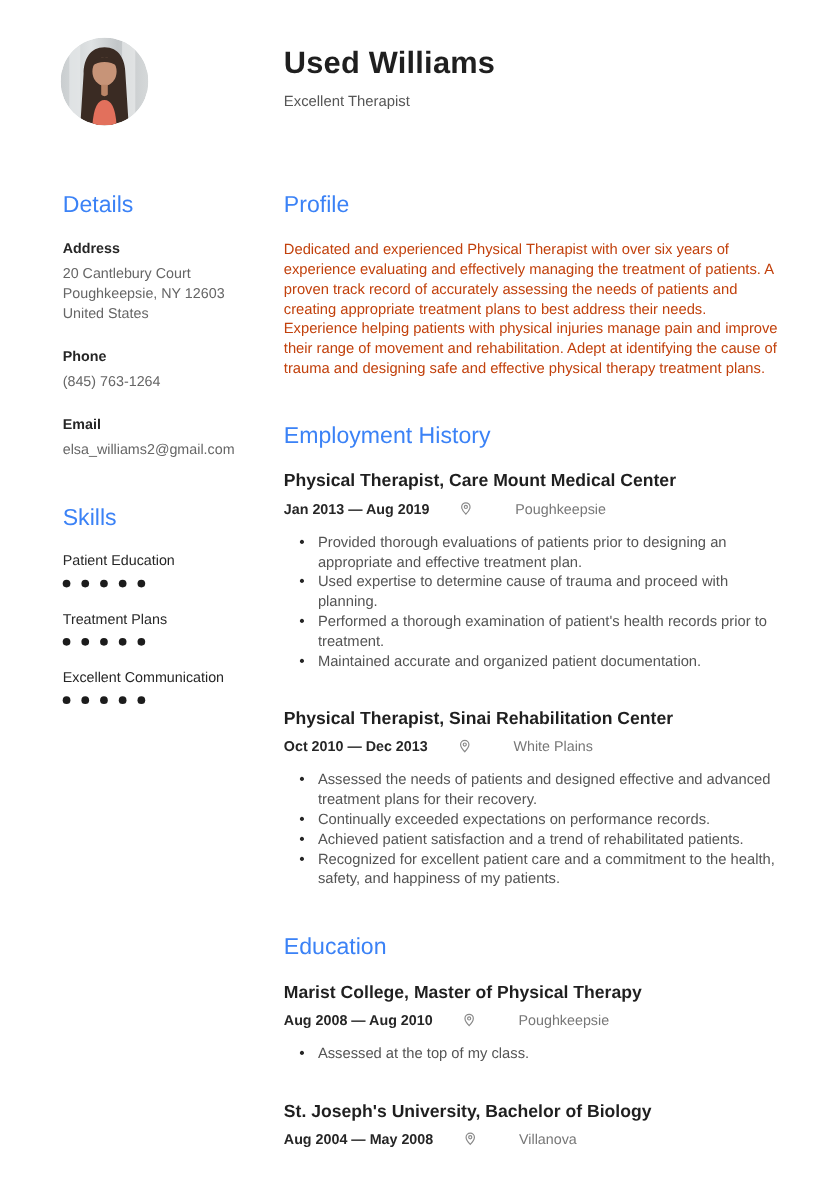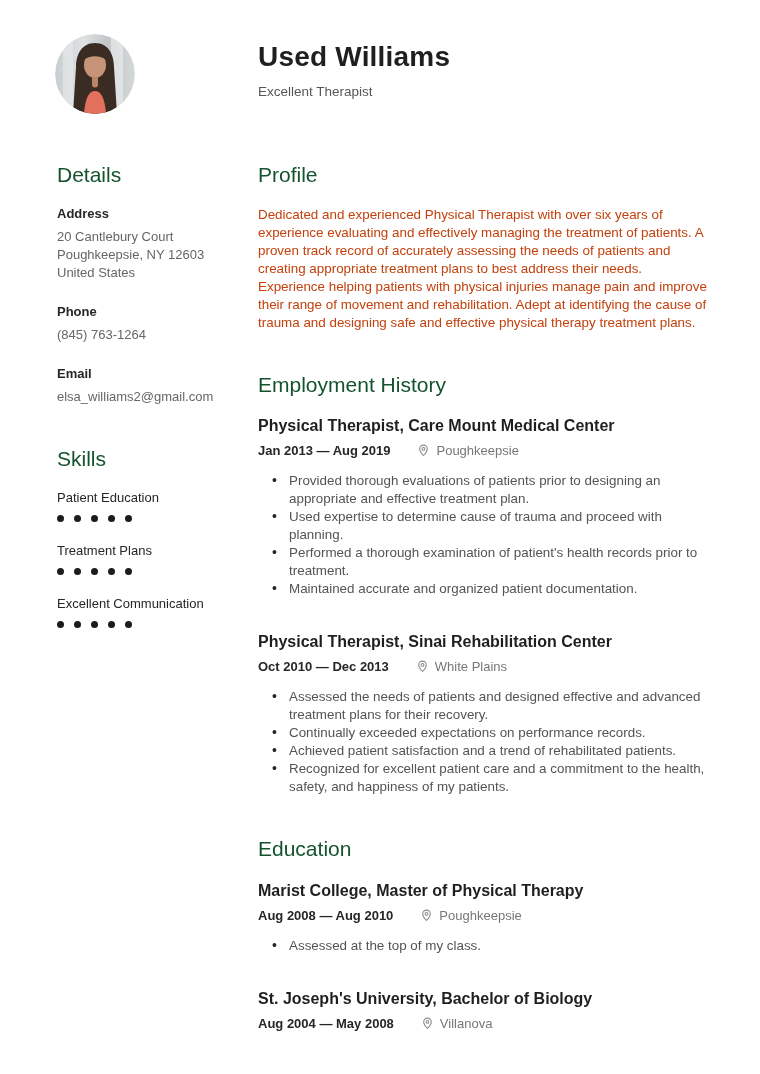--- a/index.html
+++ b/index.html
@@ -16,21 +16,21 @@
   .name-block { position:absolute; left:258px; top:42px; }
   .name { font-size:28px; font-weight:700; color:#1f1f1f; letter-spacing:.2px; line-height:1.05; }
   .job-subtitle { font-size:13.5px; color:#565656; margin-top:13px; }
 
   
   .columns { display:flex; padding:0 47px 0 57px; box-sizing:border-box; }
   .sidebar { width:150px; flex:none; }
   .main { width:453px; flex:none; margin-left:51px; }
 
   .section-heading {
-    font-size:21px; font-weight:400; color:#14532d; margin:4px 0 20px 0; line-height:1.05;
+    font-size:21px; font-weight:400; color:#3b82f6; margin:16px 0 20px 0; line-height:1.05;
   }
   .section { margin:0; }
   .section + .section { margin-top:42px; }
 
   
   .side-group + .side-group { margin-top:22px; }
   .side-label { font-size:13px; font-weight:700; color:#262626; margin-bottom:7px; }
   .side-value { font-size:13px; color:#666666; line-height:18px; }
 
   
@@ -40,21 +40,21 @@
   .dots { display:flex; gap:10px; }
   .dot { width:7px; height:7px; border-radius:50%; background:#e3e3e3; }
   .dot.filled { background:#1c1c1c; }
 
   
   .profile-text { font-size:13.4px; color:#c2410c; line-height:18px; margin:0; }
   .entry + .entry { margin-top:34px; }
   .entry-title { font-size:16px; font-weight:700; color:#1f1f1f; line-height:1.2; }
   .entry-meta { display:flex; align-items:center; margin-top:8px; font-size:13px; }
   .entry-dates { font-weight:700; color:#262626; }
-  .entry-loc { display:flex; align-items:center; margin-left:27px; color:#777777; }
+  .entry-loc { display:flex; align-items:center; margin-left:27px; color:#777777;gap:32px; }
   .pin { margin-right:6px; display:inline-flex; }
   .bullets { margin:14px 0 0 14px; padding:0; list-style:none; }
   .bullets li {
     position:relative; padding-left:17px; font-size:13.4px; color:#545454; line-height:18px;
   }
   .bullets li::before { content:"\2022"; position:absolute; left:0; top:-1px; color:#262626; font-size:14px; }
 </style>
 </head>
 <body>
 

